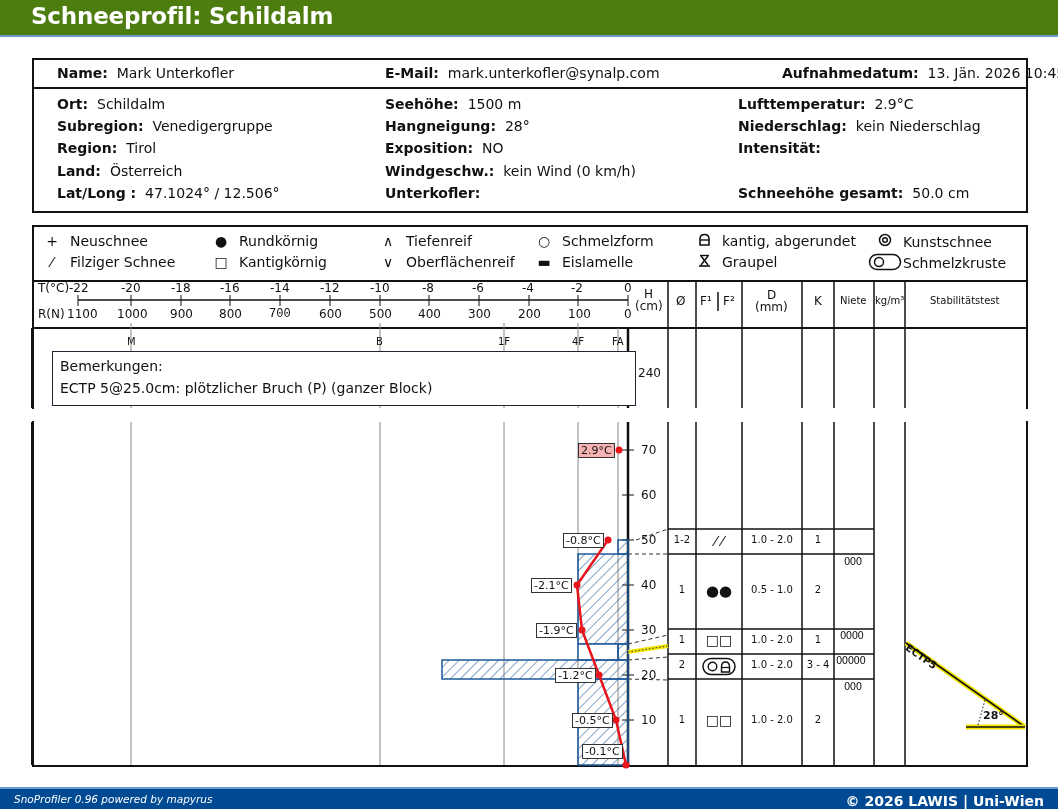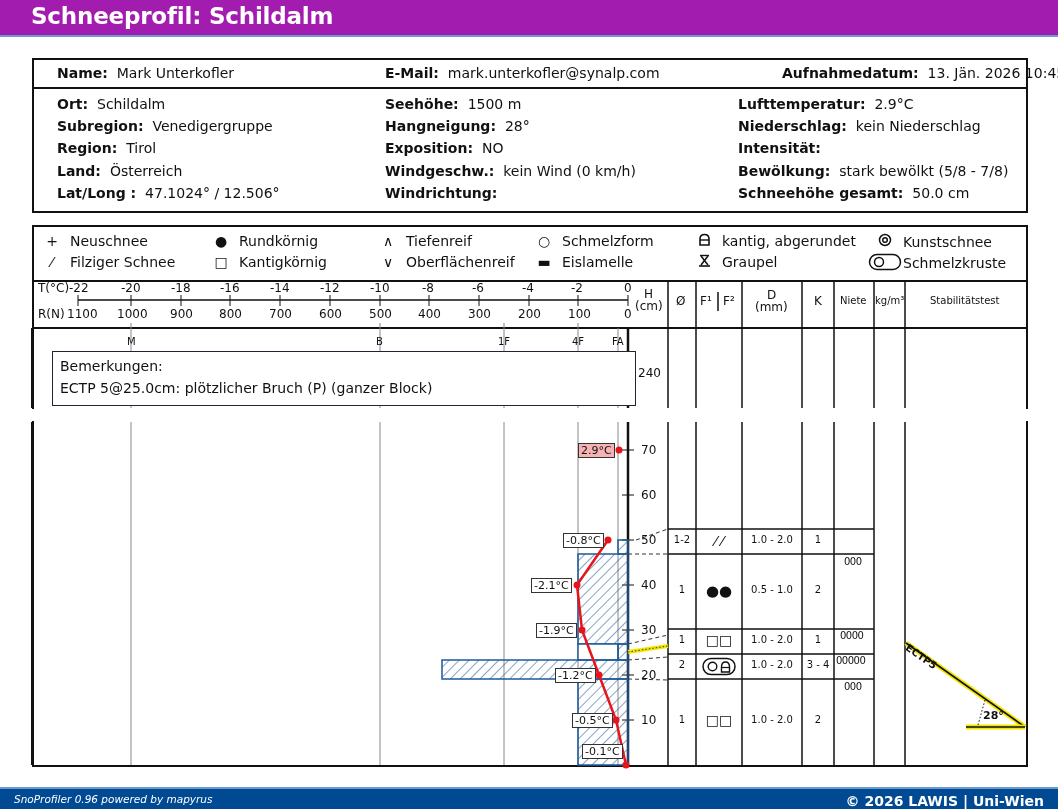--- a/index.html
+++ b/index.html
@@ -1,19 +1,19 @@
 <!DOCTYPE html>
 <html><head>
 <meta charset="utf-8">
 <style>
   * { box-sizing: border-box; margin: 0; padding: 0; }
   html, body { width: 1058px; height: 809px; background: #fff; overflow: hidden; }
   body { position: relative; font-family: "DejaVu Sans", "Liberation Sans", sans-serif; color: #111; }
   .abs { position: absolute; }
-  .header-bar { left: 0; top: 0; width: 1058px; height: 37px; background: #a21caf; border-bottom: 2px solid #6b9ad0; }
+  .header-bar { left: 0; top: 0; width: 1058px; height: 37px; background: #4d7c0f; border-bottom: 2px solid #6b9ad0; }
   .header-title { left: 31px; top: 3px; font-size: 23px; font-weight: bold; color: #fff; letter-spacing: -0.2px; }
   .info-box { left: 32px; top: 58px; width: 996px; height: 155px; border: 2px solid #111; }
   .info-divider { left: 0; top: 27px; width: 100%; height: 2px; background: #111; }
   .info-item { font-size: 14px; white-space: nowrap; }
   .info-item b { font-weight: bold; }
   .legend-box { left: 32px; top: 225px; width: 996px; height: 56px; border: 2px solid #111; border-bottom: none; }
   .leg { font-size: 14px; white-space: nowrap; }
   .leg-ico { display: inline-block; width: 16px; text-align: center; margin-right: 10px; font-size: 14px; }
   .chart-frame { left: 32px; top: 280px; width: 996px; height: 487px; border: 2px solid #111; }
   .small { font-size: 12px; }
@@ -48,26 +48,25 @@
   <div class="abs info-item" style="left:23px; top:36px;"><b>Ort:</b>&nbsp; <span>Schildalm</span></div>
   <div class="abs info-item" style="left:23px; top:58px;"><b>Subregion:</b>&nbsp; <span>Venedigergruppe</span></div>
   <div class="abs info-item" style="left:23px; top:80px;"><b>Region:</b>&nbsp; <span>Tirol</span></div>
   <div class="abs info-item" style="left:23px; top:103px;"><b>Land:</b>&nbsp; <span>Österreich</span></div>
   <div class="abs info-item" style="left:23px; top:125px;"><b>Lat/Long :</b>&nbsp; <span>47.1024° / 12.506°</span></div>
 
   <div class="abs info-item" style="left:351px; top:36px;"><b>Seehöhe:</b>&nbsp; <span>1500 m</span></div>
   <div class="abs info-item" style="left:351px; top:58px;"><b>Hangneigung:</b>&nbsp; <span>28°</span></div>
   <div class="abs info-item" style="left:351px; top:80px;"><b>Exposition:</b>&nbsp; <span>NO</span></div>
   <div class="abs info-item" style="left:351px; top:103px;"><b>Windgeschw.:</b>&nbsp; <span>kein Wind (0 km/h)</span></div>
-  <div class="abs info-item" style="left:351px; top:125px;"><b>Windrichtung:</b>&nbsp; <span></span></div>
+  <div class="abs info-item" style="left:351px; top:125px;"><b>Unterkofler:</b>&nbsp; <span></span></div>
 
   <div class="abs info-item" style="left:704px; top:36px;"><b>Lufttemperatur:</b>&nbsp; <span>2.9°C</span></div>
   <div class="abs info-item" style="left:704px; top:58px;"><b>Niederschlag:</b>&nbsp; <span>kein Niederschlag</span></div>
   <div class="abs info-item" style="left:704px; top:80px;"><b>Intensität:</b>&nbsp; <span></span></div>
-  <div class="abs info-item" style="left:704px; top:103px;"><b>Bewölkung:</b>&nbsp; <span>stark bewölkt (5/8 - 7/8)</span></div>
   <div class="abs info-item" style="left:704px; top:125px;"><b>Schneehöhe gesamt:</b>&nbsp; <span>50.0 cm</span></div>
 </div>
 
 <div class="abs legend-box">
   <div class="abs leg" style="left:10px; top:6px;"><span class="leg-ico">+</span><span>Neuschnee</span></div>
   <div class="abs leg" style="left:10px; top:27px;"><span class="leg-ico">⁄</span><span>Filziger Schnee</span></div>
   <div class="abs leg" style="left:179px; top:6px;"><span class="leg-ico">●</span><span>Rundkörnig</span></div>
   <div class="abs leg" style="left:179px; top:27px;"><span class="leg-ico">□</span><span>Kantigkörnig</span></div>
   <div class="abs leg" style="left:346px; top:6px;"><span class="leg-ico">∧</span><span>Tiefenreif</span></div>
   <div class="abs leg" style="left:346px; top:27px;"><span class="leg-ico">∨</span><span>Oberflächenreif</span></div>
@@ -253,21 +252,21 @@
 <div class="abs small" style="left:422px; top:281px;">-8</div>
 <div class="abs small" style="left:472px; top:281px;">-6</div>
 <div class="abs small" style="left:522px; top:281px;">-4</div>
 <div class="abs small" style="left:571px; top:281px;">-2</div>
 <div class="abs small" style="left:624px; top:281px;">0</div>
 
 <div class="abs small" style="left:67px; top:307px;">1100</div>
 <div class="abs small" style="left:117px; top:307px;">1000</div>
 <div class="abs small" style="left:170px; top:307px;">900</div>
 <div class="abs small" style="left:219px; top:307px;">800</div>
-<div class="abs small" style="left:269px; top:307px;">700</div>
+<div class="abs small" style="left:269px; top:307px;font-family:Liberation Mono, monospace;">700</div>
 <div class="abs small" style="left:319px; top:307px;">600</div>
 <div class="abs small" style="left:369px; top:307px;">500</div>
 <div class="abs small" style="left:418px; top:307px;">400</div>
 <div class="abs small" style="left:468px; top:307px;">300</div>
 <div class="abs small" style="left:518px; top:307px;">200</div>
 <div class="abs small" style="left:568px; top:307px;">100</div>
 <div class="abs small" style="left:624px; top:307px;">0</div>
 
 <div class="abs small" style="left:644px; top:287px;">H</div>
 <div class="abs small" style="left:635px; top:299px;">(cm)</div>

